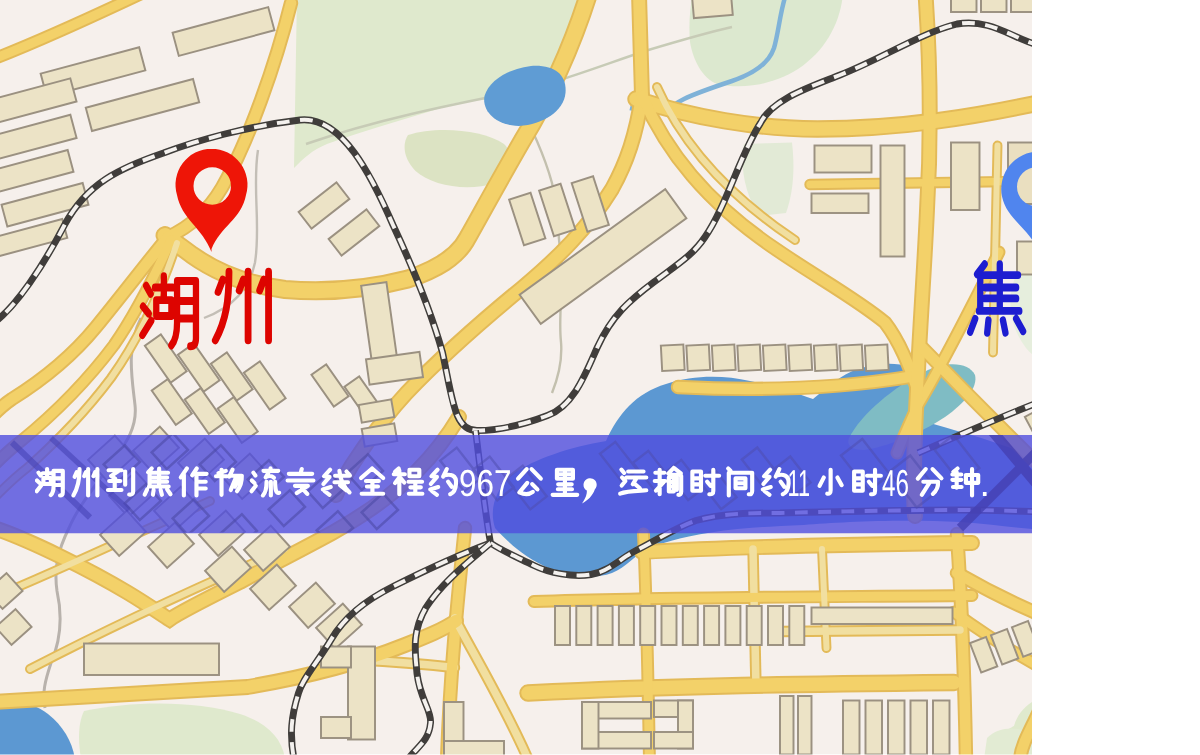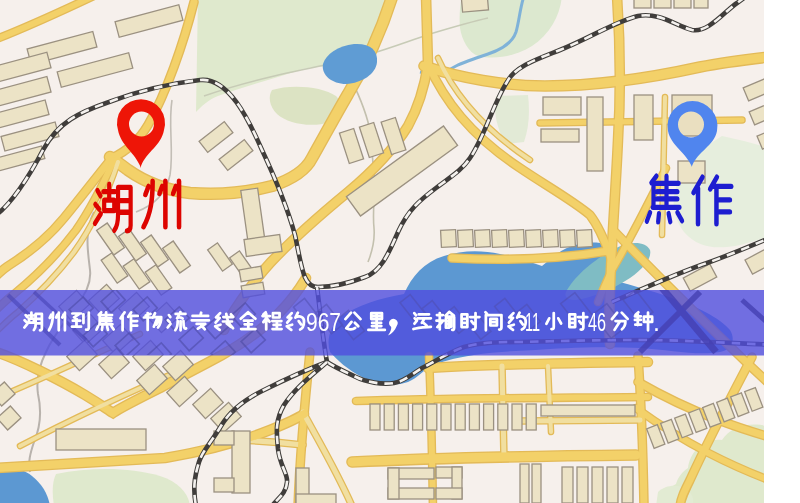--- a/index.html
+++ b/index.html
@@ -1,14 +1,14 @@
 <!DOCTYPE html>
 <html><head><meta charset="utf-8"><title>map</title><style>
 html,body{margin:0;padding:0;background:#fff}
-#stage{position:relative;width:764px;height:503px;overflow:hidden;
+#stage{position:relative;width:688px;height:503px;overflow:hidden;
 font-family:"Liberation Sans", sans-serif;}
 svg{display:block;filter:blur(0.3px)}
 </style></head><body>
 <div id="stage">
 <svg width="800" height="503" viewBox="0 0 800 503">
 <defs>
 <g id="g-hu">
           <path d="M13,18 L20,28 M8,44 L17,53 M7,80 L21,62 M27,20 H55 M41,6 V36 M29,36 h24 v20 h-24 z M62,12 H92 V84 Q92,94 83,94 M62,12 V64 Q62,84 53,93 M65,37 H89 M65,59 H89"></path>
         </g>
 <g id="g-zhou">

